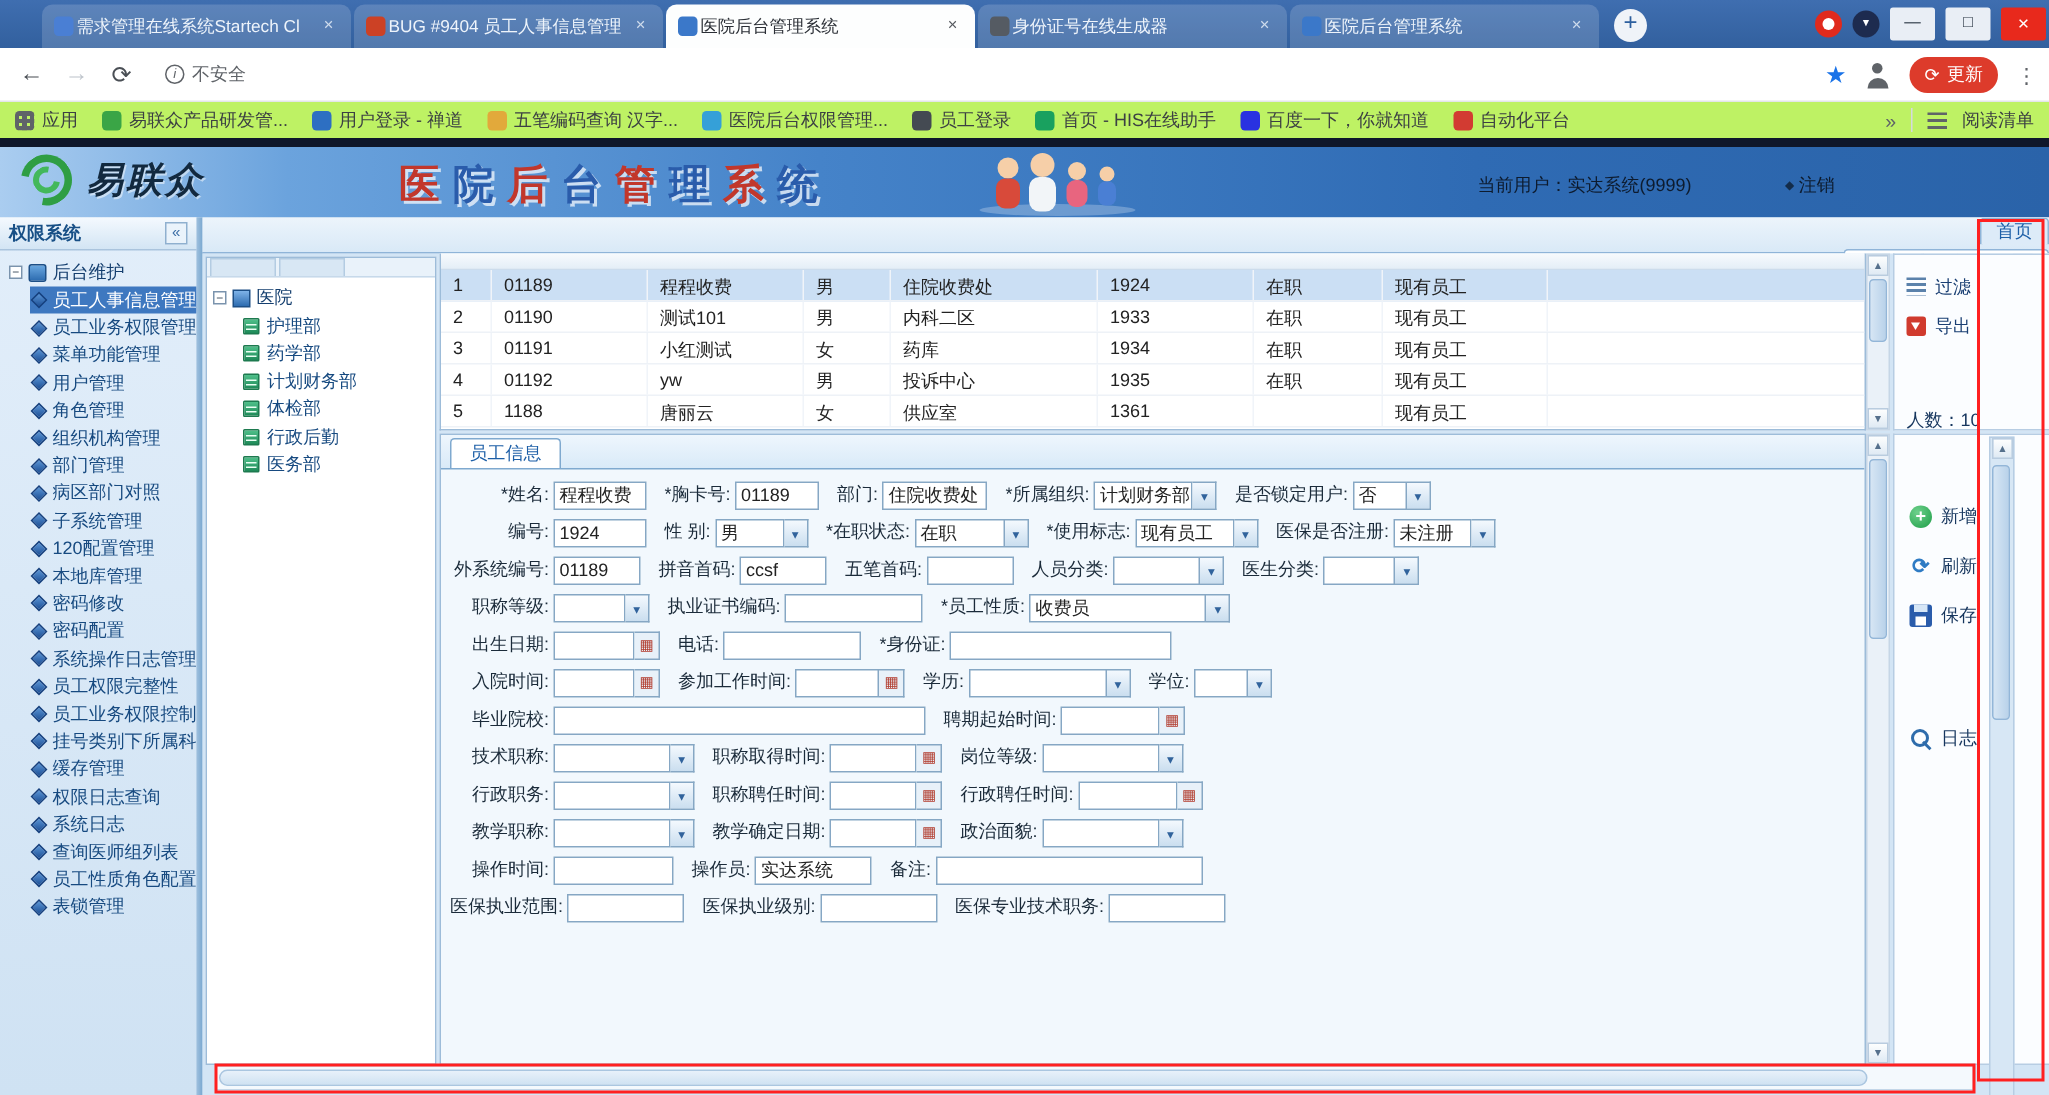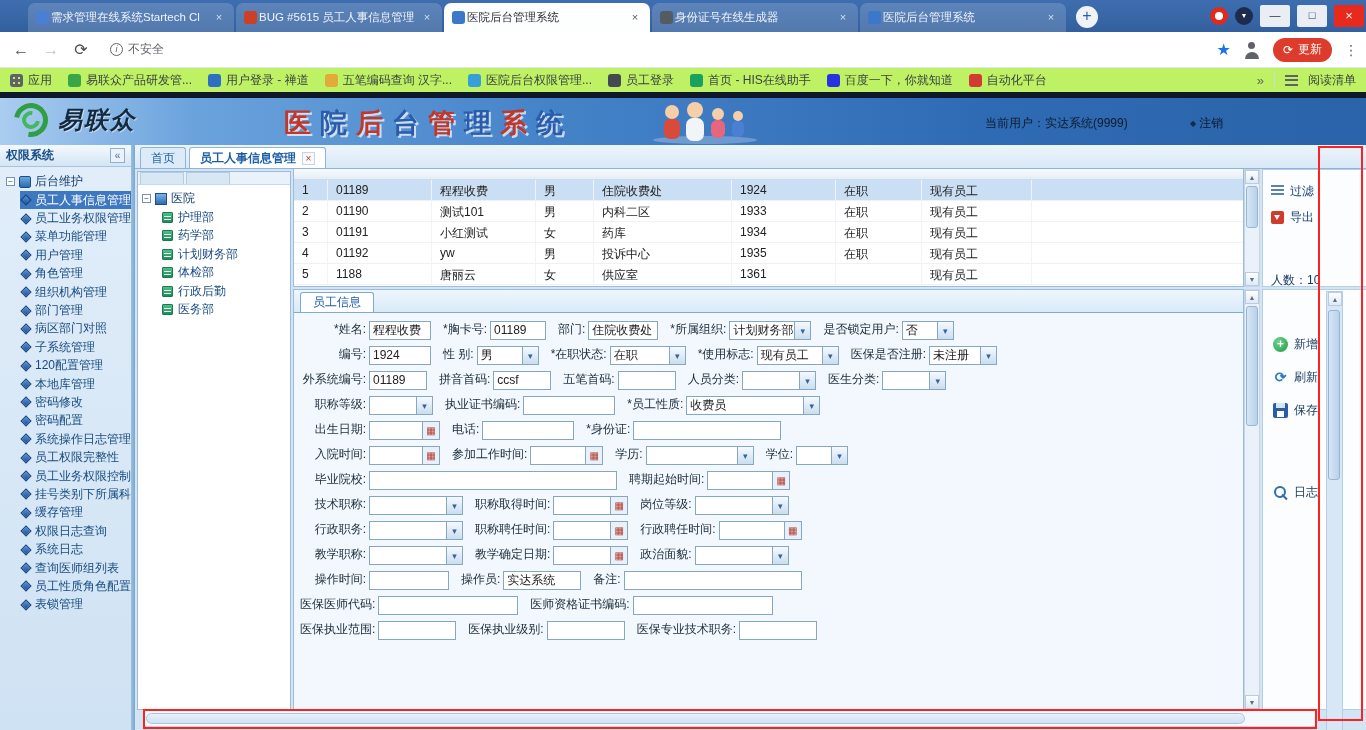--- a/index.html
+++ b/index.html
@@ -47,21 +47,21 @@
 .chev{color:#5f6368;font-size:13px;}
 .rl-sep{width:1px;height:16px;background:#d5d9de;}
 .rl-ic{width:13px;height:11px;background:repeating-linear-gradient(#5f6368 0 2px,transparent 2px 4.5px);}
 
 
 #appheader{position:absolute;top:98px;left:0;width:100%;height:47px;background:linear-gradient(90deg,#aacdf0 0%,#6ba3dd 14%,#4583c9 40%,#2f6bb4 72%,#2a63a9 100%);overflow:hidden;}
 .logo-wrap{position:absolute;left:14px;top:5px;display:flex;align-items:center;gap:10px;}
 .swirl{width:34px;height:34px;border:5px solid #2f9e44;border-left-color:transparent;border-radius:50%;transform:rotate(-35deg);position:relative;flex:none;}
 .swirl::after{content:'';position:absolute;inset:3px;border:4px solid #43b85c;border-right-color:transparent;border-radius:50%;}
 .logo-text{font-size:24px;font-weight:bold;color:#12293f;font-style:italic;letter-spacing:2px;text-shadow:1px 1px 0 rgba(255,255,255,.5);}
-#title-chars{position:absolute;left:284px;top:7px;white-space:nowrap;}
+#title-chars{position:absolute;left:266px;top:7px;white-space:nowrap;}
 .tchar{display:inline-block;font-size:27px;font-weight:bold;margin-right:9px;text-shadow:2px 2px 0 rgba(255,255,255,.7);}
 .family{position:absolute;left:650px;top:2px;}
 .cur-user{position:absolute;left:985px;top:17px;color:#0d1b2e;}
 .logout{position:absolute;left:1190px;top:17px;color:#0d1b2e;display:flex;align-items:center;gap:3px;}
 .dia{font-size:8px;color:#132c4a;}
 
 
 #workspace{position:absolute;top:145px;left:0;width:100%;height:585px;background:#c4d9ed;}
 
 
@@ -75,21 +75,21 @@
 #side-items{padding-left:14px;}
 .sitem{display:flex;align-items:center;gap:5px;height:18.4px;color:#174a80;white-space:nowrap;overflow:hidden;cursor:pointer;}
 .sitem.sel{background:#3e78c0;color:#fff;}
 .sbullet{width:8px;height:8px;flex:none;background:linear-gradient(135deg,#5a95d6,#1d4f95);border:1px solid #16407e;transform:rotate(45deg);margin-left:2px;}
 .slabel{overflow:hidden;white-space:nowrap;}
 
 #splitter{position:absolute;left:131px;top:0;width:4px;height:100%;background:linear-gradient(90deg,#9fc0de,#7aa8d0);}
 
 
 #main{position:absolute;left:135px;top:0;right:0;height:100%;}
-#main-tabs{height:24px;display:flex;align-items:flex-end;gap:3px;padding-left:5px;background:linear-gradient(#ecf4fb,#d9e9f7);border-bottom:1px solid #8fb4d8;}
+#main-tabs{height:24px;display:flex;align-items:flex-end;gap:3px;padding-left:5px;background:linear-gradient(#ecf4fb,#d9e9f7);border-bottom:1px solid #8fb4d8;flex-direction:column;}
 .mtab{height:21px;display:flex;align-items:center;gap:6px;padding:0 10px;border:1px solid #8fb4d8;border-bottom:none;border-radius:3px 3px 0 0;background:#ddebf8;color:#1d5fa7;}
 .mtab.active{background:#fff;font-weight:bold;}
 .mtclose{color:#c0392b;font-size:10px;width:13px;height:13px;line-height:11px;text-align:center;border:1px solid #c6d6e6;background:#f6fafe;font-weight:normal;}
 #content{position:absolute;top:24px;left:0;right:0;bottom:0;background:#d3e5f5;}
 
 
 #orgpanel{position:absolute;left:2px;top:2px;width:154px;bottom:20px;background:#fff;border:1px solid #9dbcd9;overflow:hidden;}
 .stubtabs{height:13px;display:flex;gap:2px;padding-left:2px;background:#e9f2fa;border-bottom:1px solid #c7d9ea;}
 .stub{width:44px;background:#d8e7f4;border:1px solid #b3cce2;border-bottom:none;}
 .org-root{display:flex;align-items:center;gap:4px;height:19px;padding-left:4px;color:#153f6f;margin-top:4px;}
@@ -166,21 +166,21 @@
 
   <div id="tabbar">
     <div id="btabs" style="display:flex;align-items:flex-end;">
         <div class="btab">
           <div class="favicon" style="background: rgb(74, 127, 212);"></div>
           <div class="btitle">需求管理在线系统Startech Cl</div>
           <div class="bclose">×</div>
         </div>
         <div class="btab">
           <div class="favicon" style="background: rgb(204, 65, 37);"></div>
-          <div class="btitle">BUG #5615 员工人事信息管理</div>
+          <div class="btitle">BUG #9404 员工人事信息管理</div>
           <div class="bclose">×</div>
         </div>
         <div class="btab active">
           <div class="favicon" style="background: rgb(59, 120, 201);"></div>
           <div class="btitle">医院后台管理系统</div>
           <div class="bclose">×</div>
         </div>
         <div class="btab">
           <div class="favicon" style="background: rgb(85, 91, 99);"></div>
           <div class="btitle">身份证号在线生成器</div>
@@ -732,30 +732,20 @@
                 <div class="flabel">操作员:</div>
                 <div class="fwrap">
                   <div class="finp" style="width: 78px;">实达系统</div>
                 </div>
                 <div class="flabel">备注:</div>
                 <div class="fwrap">
                   <div class="finp" style="width: 178px;"></div>
                 </div>
               </div>
               <div class="frow">
-                <div class="flabel first">医保医师代码:</div>
-                <div class="fwrap">
-                  <div class="finp" style="width: 140px;"></div>
-                </div>
-                <div class="flabel">医师资格证书编码:</div>
-                <div class="fwrap">
-                  <div class="finp" style="width: 140px;"></div>
-                </div>
-              </div>
-              <div class="frow">
                 <div class="flabel first">医保执业范围:</div>
                 <div class="fwrap">
                   <div class="finp" style="width: 78px;"></div>
                 </div>
                 <div class="flabel">医保执业级别:</div>
                 <div class="fwrap">
                   <div class="finp" style="width: 78px;"></div>
                 </div>
                 <div class="flabel">医保专业技术职务:</div>
                 <div class="fwrap">

